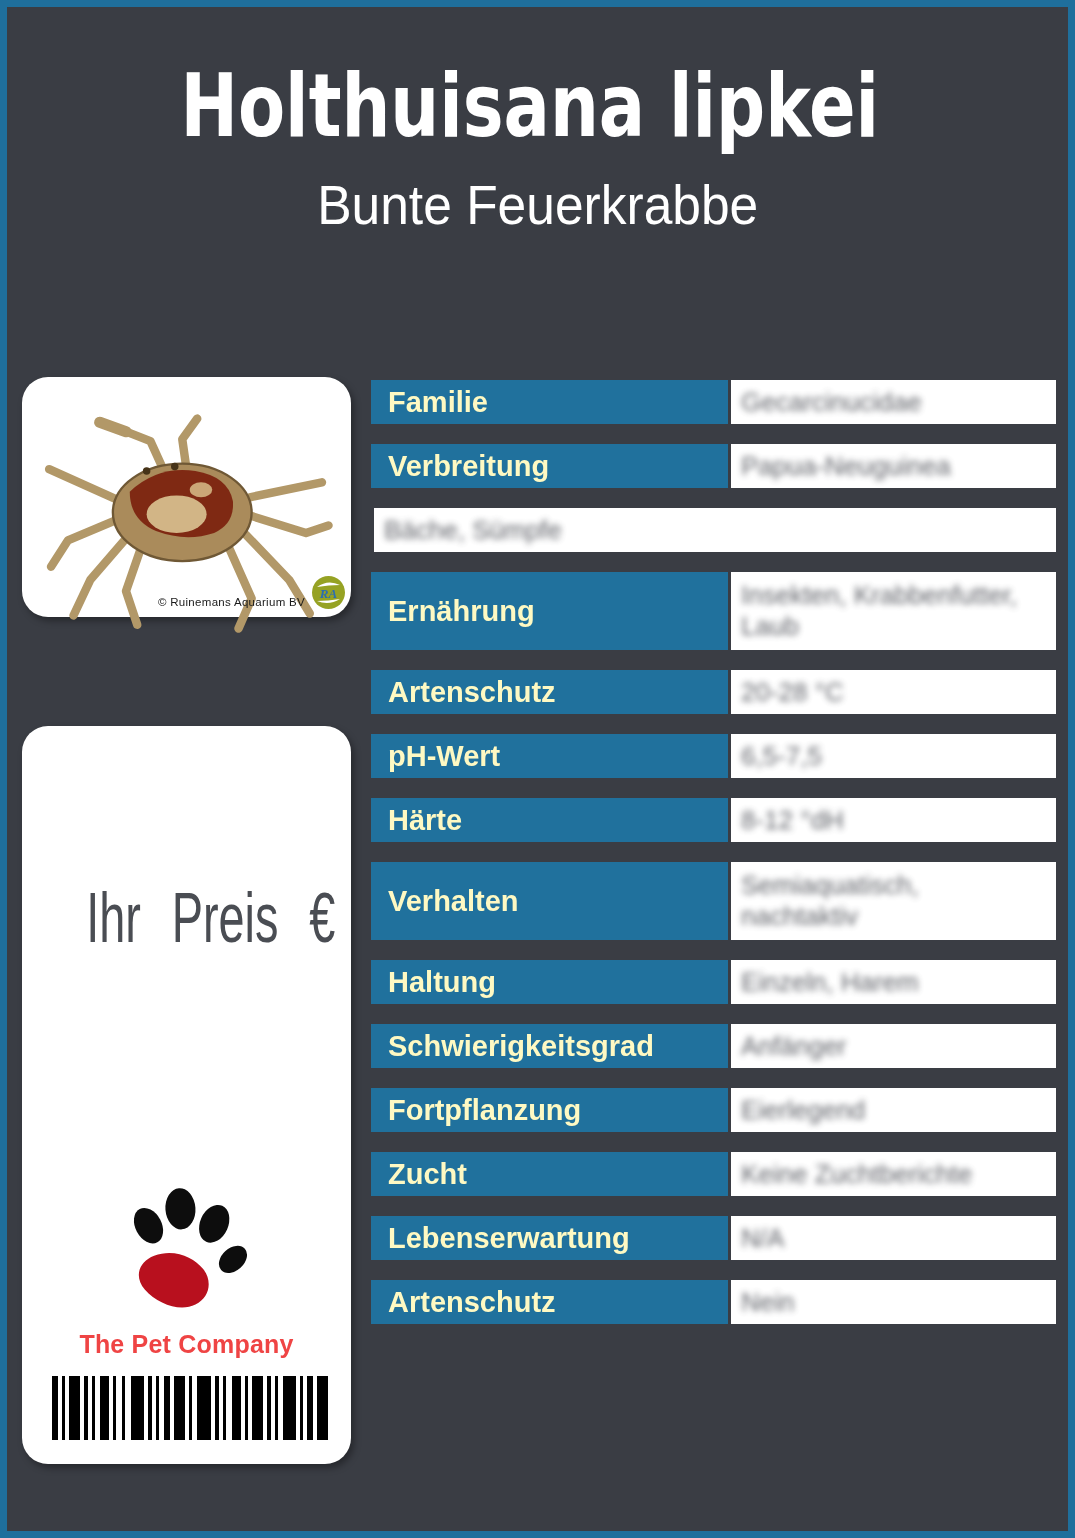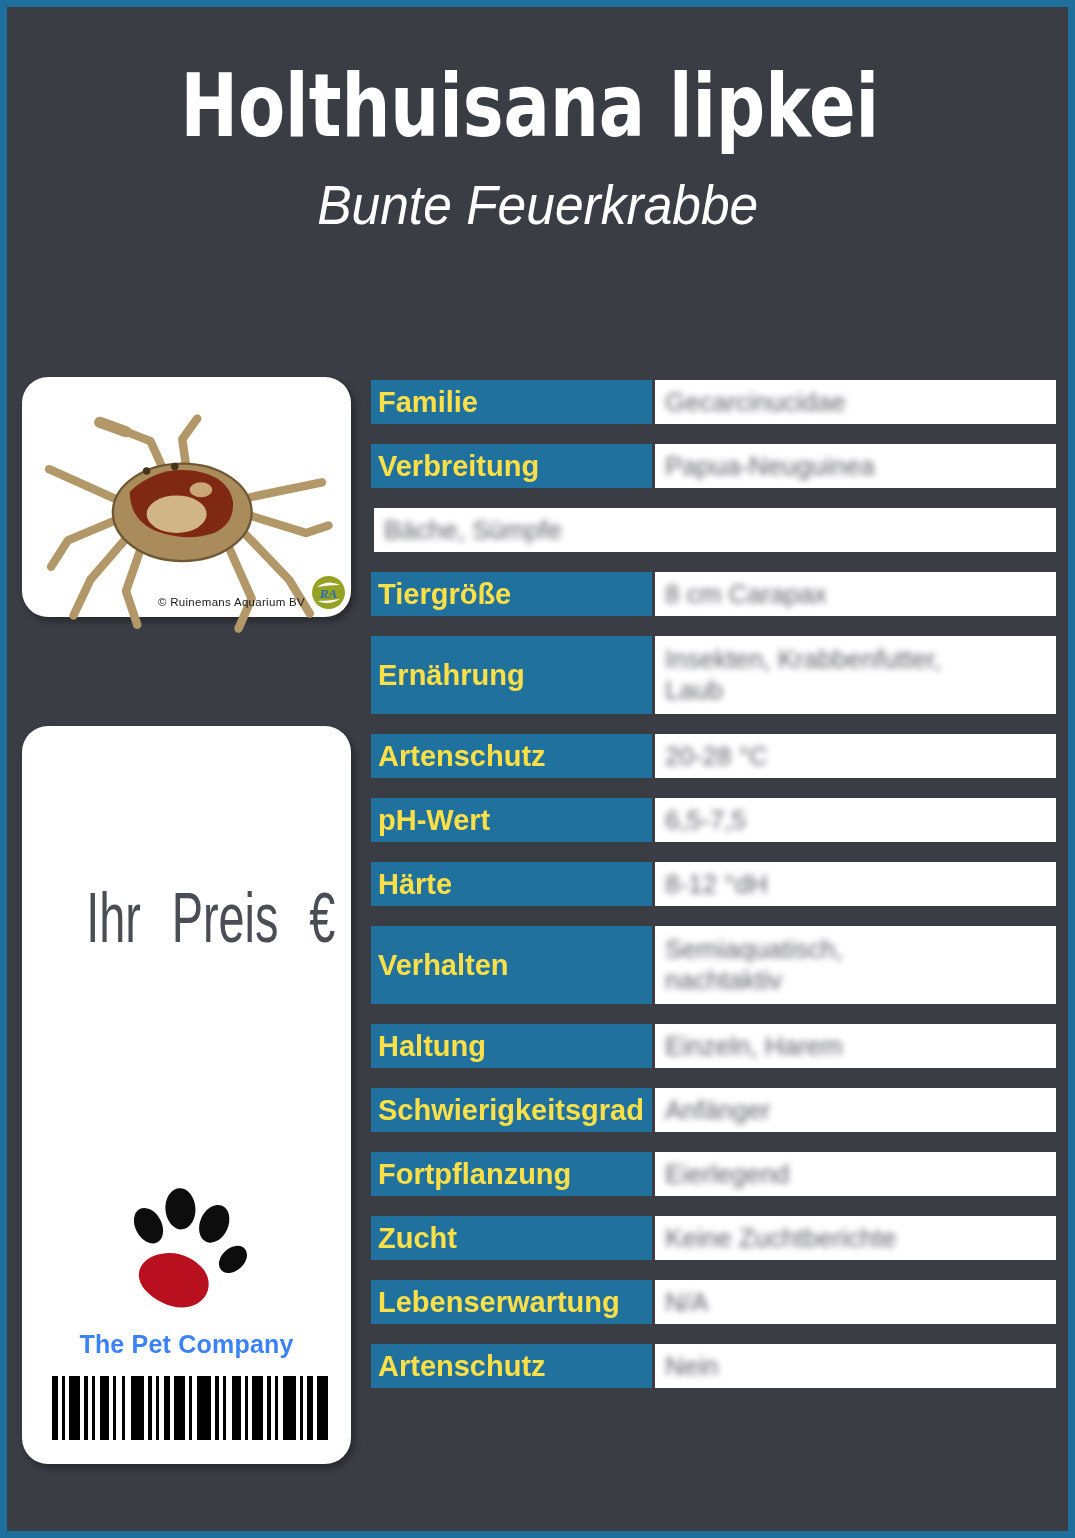--- a/index.html
+++ b/index.html
@@ -19,21 +19,21 @@
     position:absolute;top:60px;left:0;right:16px;
     text-align:center;color:#ffffff;
     font-family:"DejaVu Sans",sans-serif;
     font-weight:bold;font-size:88px;line-height:1.05;
     white-space:nowrap;
   }
   .title span{display:inline-block;transform:scaleX(.78);transform-origin:center;}
   .subtitle{
     position:absolute;top:174px;left:0;right:0;
     text-align:center;color:#ffffff;
-    font-style:italic;font-weight:normal;font-size:56px;line-height:1.1;
+    font-weight:normal;font-size:56px;line-height:1.1;
     white-space:nowrap;
   }
   .subtitle span{display:inline-block;transform:scaleX(.92);transform-origin:center;}
   
   .card{
     position:absolute;left:22px;width:329px;
     background:#ffffff;border-radius:26px;
     box-shadow:3px 4px 7px rgba(0,0,0,.35);
   }
   .image-card{top:377px;height:240px;}
@@ -49,33 +49,33 @@
     text-align:center;color:#4a4d53;
     font-size:71px;line-height:1;white-space:nowrap;
   }
   .price-label span{
     display:inline-block;transform:scaleX(.66);transform-origin:center;
     word-spacing:.38em;
   }
   .paw{position:absolute;top:452px;left:0;right:0;text-align:center;}
   .brand{
     position:absolute;top:604px;left:0;right:0;
-    text-align:center;font-weight:bold;font-size:25px;color:#3b82f6;
+    text-align:center;font-weight:bold;font-size:25px;color:#ef4444;
     letter-spacing:.2px;
   }
   .barcode{position:absolute;top:650px;left:30px;}
   
   .spec-table{position:absolute;left:371px;top:380px;width:685px;}
   .row{display:flex;height:44px;margin-bottom:20px;}
   .row.double{height:78px;}
   .row-label{
-    width:281px;box-sizing:border-box;
-    background:#20719d;color:#fde047;
+    width:357px;box-sizing:border-box;
+    background:#20719d;color:#fef9c3;
     display:flex;align-items:center;
-    padding-left:7px;
+    padding-left:17px;
     font-weight:bold;font-size:29px;
     white-space:nowrap;
   }
   .row-value{
     flex:1;margin-left:3px;box-sizing:border-box;
     background:#ffffff;
     display:flex;align-items:center;
     padding-left:10px;padding-right:4px;
   }
   .row-value span{
@@ -194,28 +194,20 @@
       <span>Papua-Neuguinea</span>
     </div>
   </div>
 
   <div class="row">
     <div class="row-value">
       <span>Bäche, Sümpfe</span>
     </div>
   </div>
 
-  <div class="row">
-    <div class="row-label">
-      <span>Tiergröße</span>
-    </div>
-    <div class="row-value">
-      <span>8 cm Carapax</span>
-    </div>
-  </div>
 
   <div class="row double">
     <div class="row-label">
       <span>Ernährung</span>
     </div>
     <div class="row-value">
       <span>Insekten, Krabbenfutter,
 Laub</span>
     </div>
   </div>

